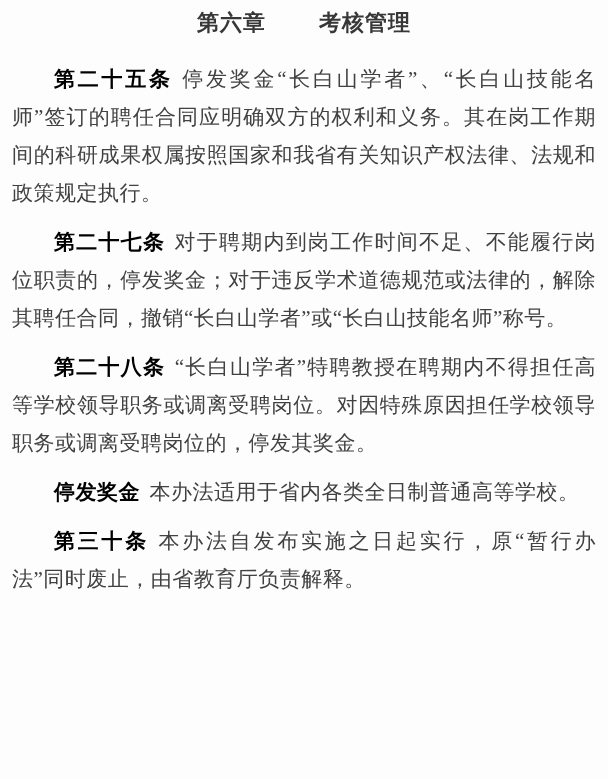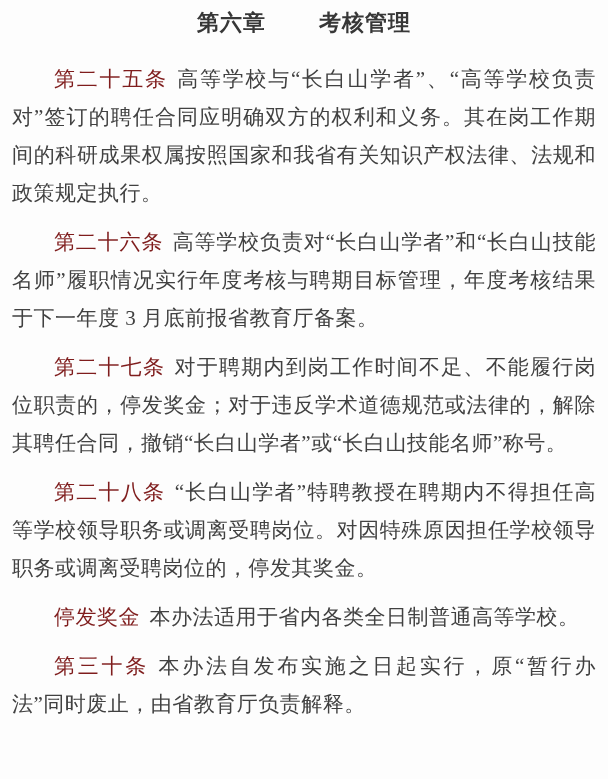--- a/index.html
+++ b/index.html
@@ -36,39 +36,38 @@
     margin-bottom: 24px;
   }
   .article {
     margin: 0 0 11px 0;
     text-align: justify;
     text-indent: 2em;
     line-height: 38px;
     letter-spacing: 0.5px;
   }
   .article-label {
-    font-weight: normal;
+    font-weight: bold;
     margin-right: 0.45em;
-    color: #7f1d1d;
+    color: #000000;
   }
   .article-text {
     color: #414141;
   }
 </style>
 </head>
 <body>
 
 <div class="page">
 
   <section class="chapter chapter-6">
     <h2 class="chapter-heading"><span class="chapter-number">第六章</span><span class="chapter-title">考核管理</span></h2>
 
-    <p class="article"><span class="article-label">第二十五条</span><span class="article-text">高等学校与“长白山学者”、“高等学校负责对”签订的聘任合同应明确双方的权利和义务。其在岗工作期间的科研成果权属按照国家和我省有关知识产权法律、法规和政策规定执行。</span></p>
+    <p class="article"><span class="article-label">第二十五条</span><span class="article-text">停发奖金“长白山学者”、“长白山技能名师”签订的聘任合同应明确双方的权利和义务。其在岗工作期间的科研成果权属按照国家和我省有关知识产权法律、法规和政策规定执行。</span></p>
 
-    <p class="article"><span class="article-label">第二十六条</span><span class="article-text">高等学校负责对“长白山学者”和“长白山技能名师”履职情况实行年度考核与聘期目标管理，年度考核结果于下一年度 3 月底前报省教育厅备案。</span></p>
 
     <p class="article"><span class="article-label">第二十七条</span><span class="article-text">对于聘期内到岗工作时间不足、不能履行岗位职责的，停发奖金；对于违反学术道德规范或法律的，解除其聘任合同，撤销“长白山学者”或“长白山技能名师”称号。</span></p>
 
     <p class="article"><span class="article-label">第二十八条</span><span class="article-text">“长白山学者”特聘教授在聘期内不得担任高等学校领导职务或调离受聘岗位。对因特殊原因担任学校领导职务或调离受聘岗位的，停发其奖金。</span></p>
   </section>
 
   <section class="chapter chapter-7">
 
     <p class="article"><span class="article-label">停发奖金</span><span class="article-text">本办法适用于省内各类全日制普通高等学校。</span></p>
 

